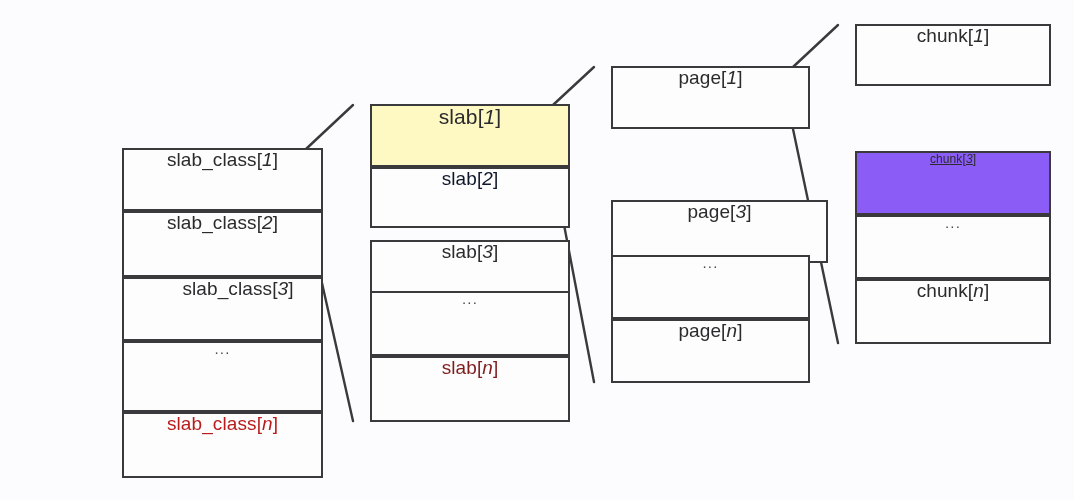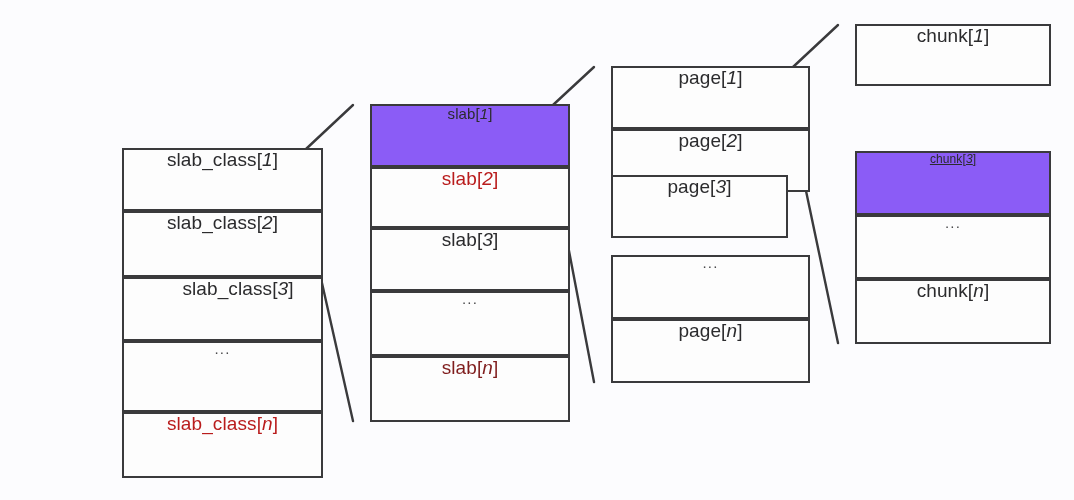--- a/index.html
+++ b/index.html
@@ -93,44 +93,41 @@
         <span class="cell-label">slab_class[<em>3</em>]</span>
       </div>
       <div class="cell ellipsis-cell" style="left: 105px; top: 341px; width: 201px; height: 71px; font-size: 19px; background: rgb(253, 253, 253); border-color: rgb(58, 58, 60); color: rgb(43, 43, 45);">
         <span class="cell-label">...</span>
       </div>
       <div class="cell" style="left: 105px; top: 412px; width: 201px; height: 66px; font-size: 19px; background: rgb(253, 253, 253); border-color: rgb(58, 58, 60); color: #b91c1c;">
         <span class="cell-label">slab_class[<em>n</em>]</span>
       </div>
     </div>
     <div class="column" style="left: 0px; top: 0px; width: 1074px; height: 500px;">
-      <div class="cell" style="left: 353px; top: 104px; width: 200px; height: 63px; font-size: 15px; background: #8b5cf6; border-color: rgb(58, 58, 60); color: rgb(43, 43, 45);">
+      <div class="cell" style="left: 353px; top: 104px; width: 200px; height: 63px; font-size: 21px; background: #fef9c3; border-color: rgb(58, 58, 60); color: rgb(43, 43, 45);">
         <span class="cell-label">slab[<em>1</em>]</span>
       </div>
-      <div class="cell" style="left: 353px; top: 167px; width: 200px; height: 61px; font-size: 19px; background: rgb(253, 253, 253); border-color: rgb(58, 58, 60); color: #b91c1c;">
+      <div class="cell" style="left: 353px; top: 167px; width: 200px; height: 61px; font-size: 19px; background: rgb(253, 253, 253); border-color: rgb(58, 58, 60); color: #0f172a;">
         <span class="cell-label">slab[<em>2</em>]</span>
       </div>
-      <div class="cell" style="left: 353px; top: 228px; width: 200px; height: 63px; font-size: 19px; background: rgb(253, 253, 253); border-color: rgb(58, 58, 60); color: rgb(43, 43, 45);">
+      <div class="cell" style="left: 353px; top: 240px; width: 200px; height: 63px; font-size: 19px; background: rgb(253, 253, 253); border-color: rgb(58, 58, 60); color: rgb(43, 43, 45);">
         <span class="cell-label">slab[<em>3</em>]</span>
       </div>
       <div class="cell ellipsis-cell" style="left: 353px; top: 291px; width: 200px; height: 65px; font-size: 19px; background: rgb(253, 253, 253); border-color: rgb(58, 58, 60); color: rgb(43, 43, 45);">
         <span class="cell-label">...</span>
       </div>
       <div class="cell" style="left: 353px; top: 356px; width: 200px; height: 66px; font-size: 19px; background: rgb(253, 253, 253); border-color: rgb(58, 58, 60); color: #7f1d1d;">
         <span class="cell-label">slab[<em>n</em>]</span>
       </div>
     </div>
     <div class="column" style="left: 0px; top: 0px; width: 1074px; height: 500px;">
       <div class="cell" style="left: 594px; top: 66px; width: 199px; height: 63px; font-size: 19px; background: rgb(253, 253, 253); border-color: rgb(58, 58, 60); color: rgb(43, 43, 45);">
         <span class="cell-label">page[<em>1</em>]</span>
       </div>
-      <div class="cell" style="left: 594px; top: 129px; width: 199px; height: 63px; font-size: 19px; background: rgb(253, 253, 253); border-color: rgb(58, 58, 60); color: rgb(43, 43, 45);">
-        <span class="cell-label">page[<em>2</em>]</span>
-      </div>
-      <div class="cell" style="left: 594px; top: 175px; width: 177px; height: 63px; font-size: 19px; background: rgb(253, 253, 253); border-color: rgb(58, 58, 60); color: rgb(43, 43, 45);">
+      <div class="cell" style="left: 594px; top: 200px; width: 217px; height: 63px; font-size: 19px; background: rgb(253, 253, 253); border-color: rgb(58, 58, 60); color: rgb(43, 43, 45);">
         <span class="cell-label">page[<em>3</em>]</span>
       </div>
       <div class="cell ellipsis-cell" style="left: 594px; top: 255px; width: 199px; height: 64px; font-size: 19px; background: rgb(253, 253, 253); border-color: rgb(58, 58, 60); color: rgb(43, 43, 45);">
         <span class="cell-label">...</span>
       </div>
       <div class="cell" style="left: 594px; top: 319px; width: 199px; height: 64px; font-size: 19px; background: rgb(253, 253, 253); border-color: rgb(58, 58, 60); color: rgb(43, 43, 45);">
         <span class="cell-label">page[<em>n</em>]</span>
       </div>
     </div>
     <div class="column" style="left: 0px; top: 0px; width: 1074px; height: 500px;">

